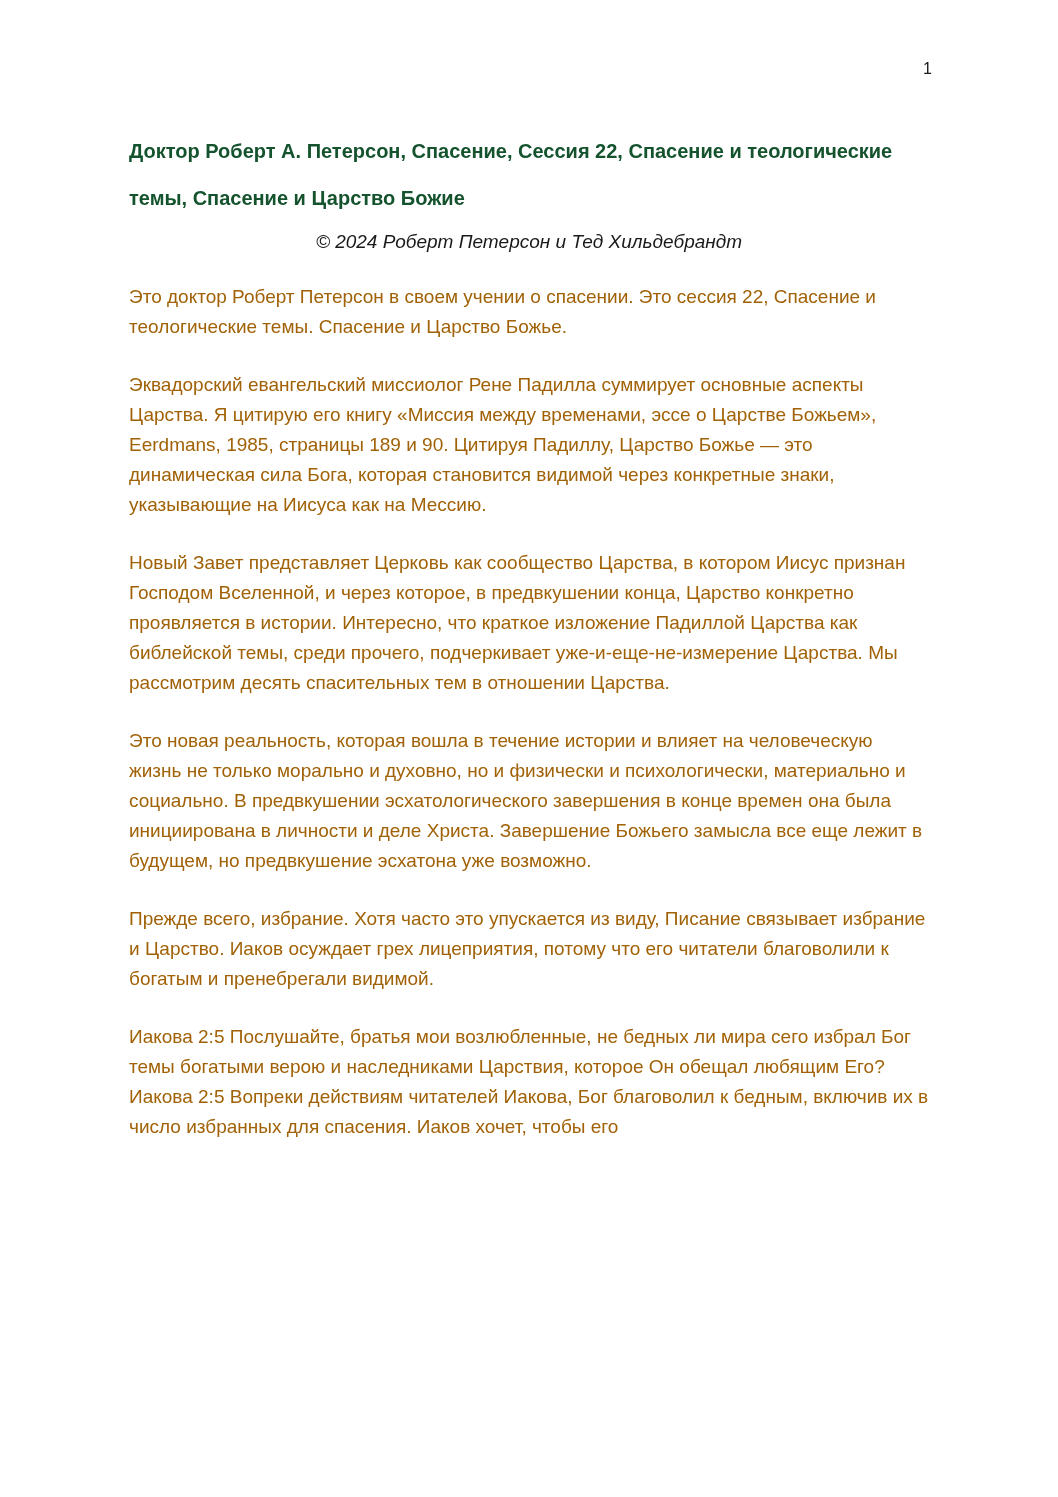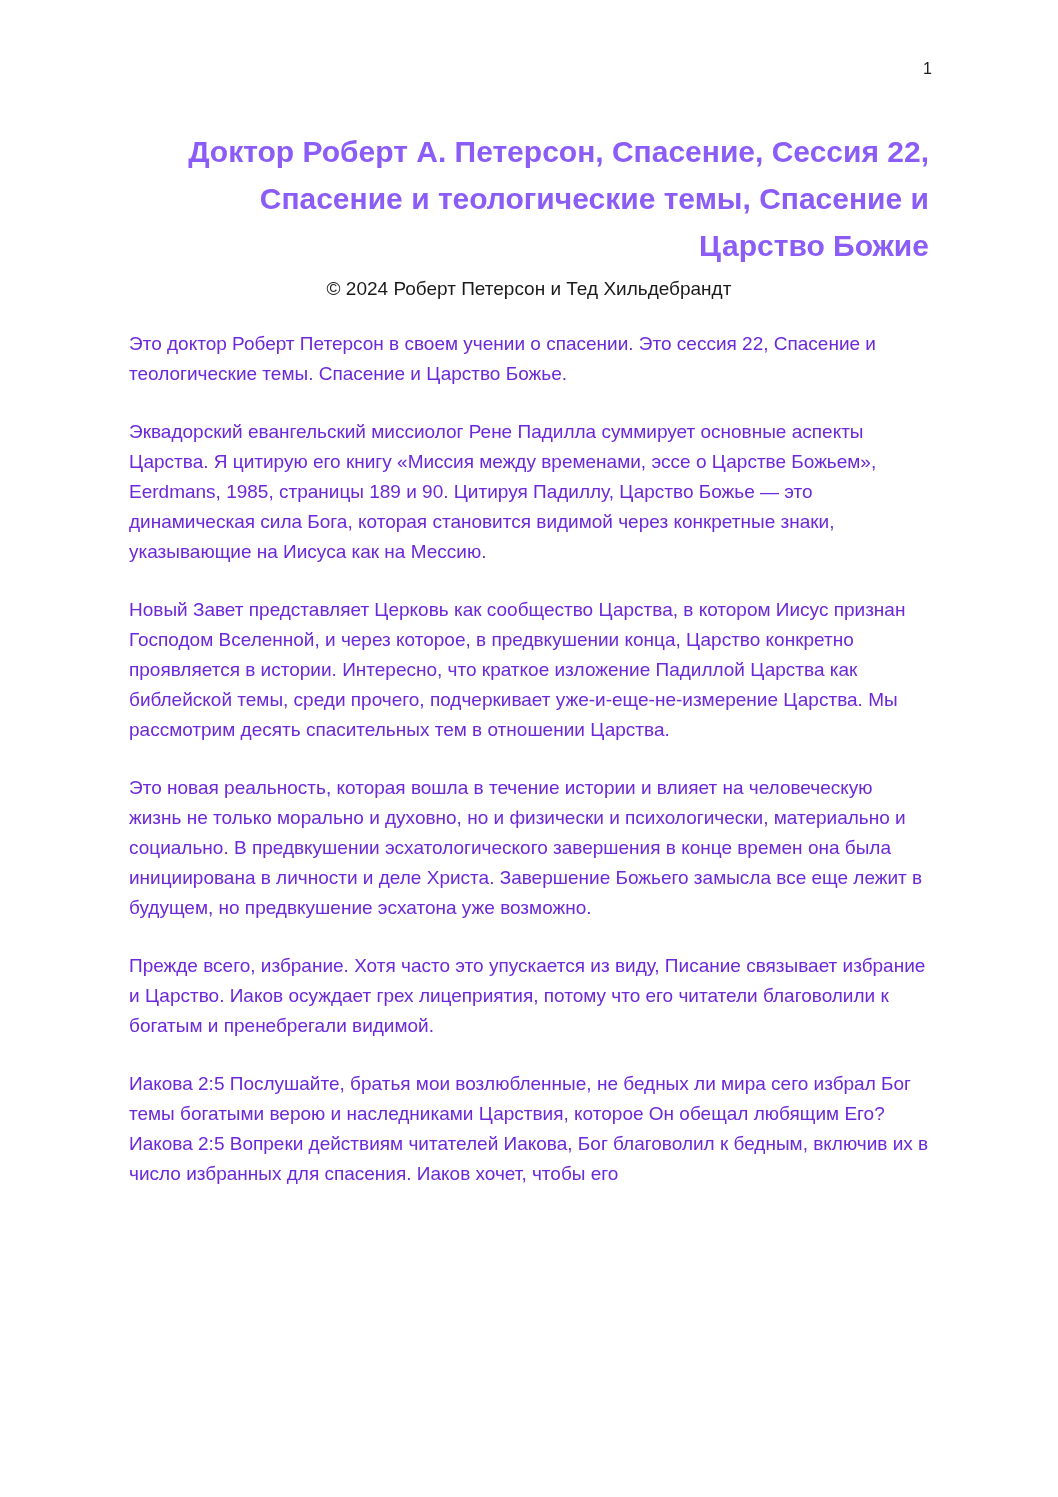--- a/index.html
+++ b/index.html
@@ -24,43 +24,44 @@
     font-size: 16px;
     color: #1a1a1a;
   }
   .content {
     padding: 128px 129px 0 129px;
     width: 800px;
     box-sizing: content-box;
   }
   .doc-title {
     margin: 0 auto;
-    font-size: 30px;
+    font-size: 20px;
     font-weight: 700;
     line-height: 47px;
-    text-align: right;
-    color: #8b5cf6;
+    text-align: left;
+    color: #14532d;
     max-width: 800px;
   }
   .copyright {
     margin-top: 6px;
     text-align: center;
     font-size: 19px;
     line-height: 28px;
     color: #1a1a1a;
+    font-style: italic;
   }
   .body-text {
     margin-top: 26px;
   }
   .body-text p {
     margin: 0 0 28px 0;
     font-size: 19px;
     line-height: 30px;
     text-align: left;
-    color: #6d28d9;
+    color: #a16207;
   }
 </style>
 </head>
 <body>
 
 <div class="page">
   <div class="page-number">1</div>
 
   <div class="content">
     <h1 class="doc-title">Доктор Роберт А. Петерсон, Спасение, Сессия 22, Спасение и теологические темы, Спасение и Царство Божие</h1>

